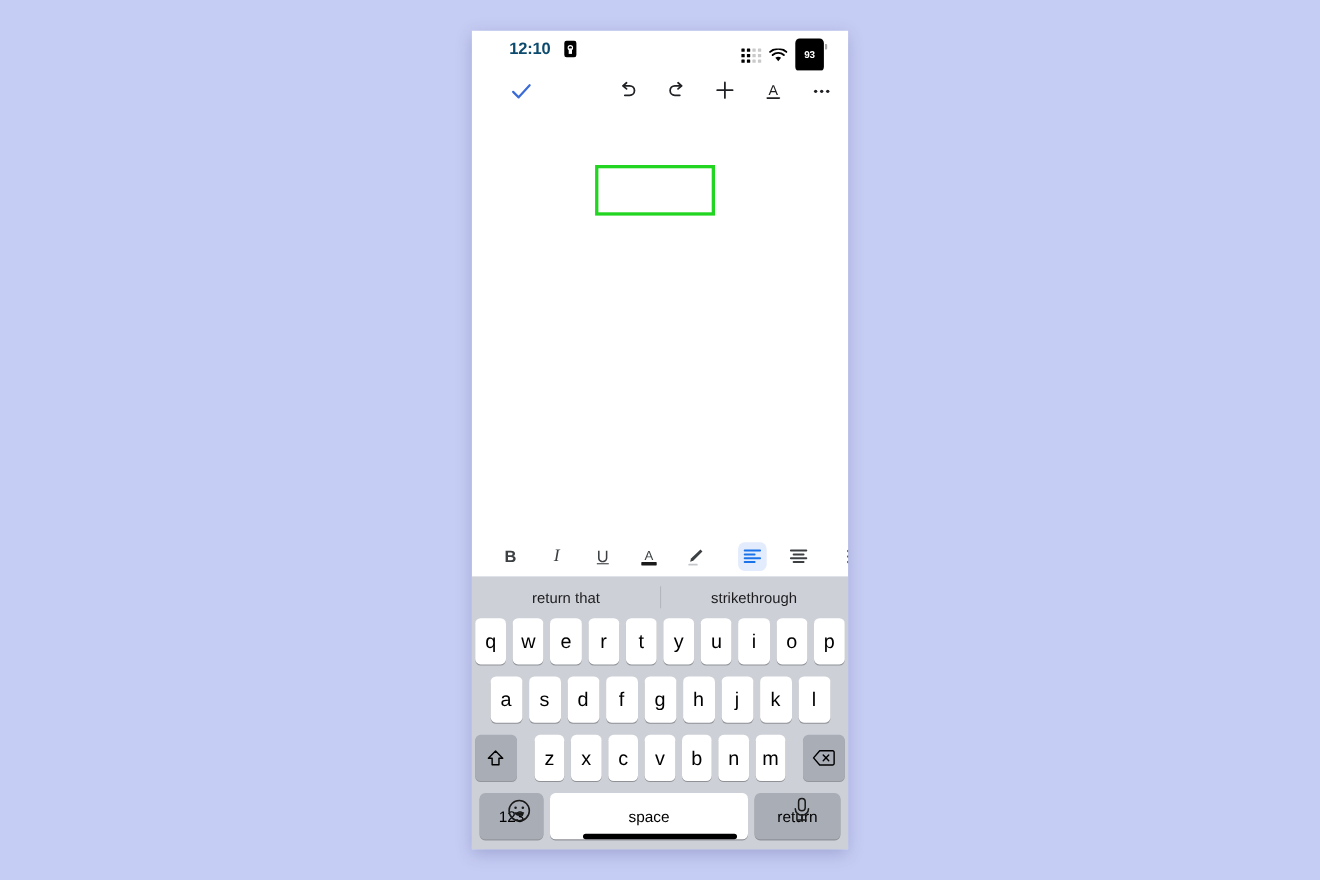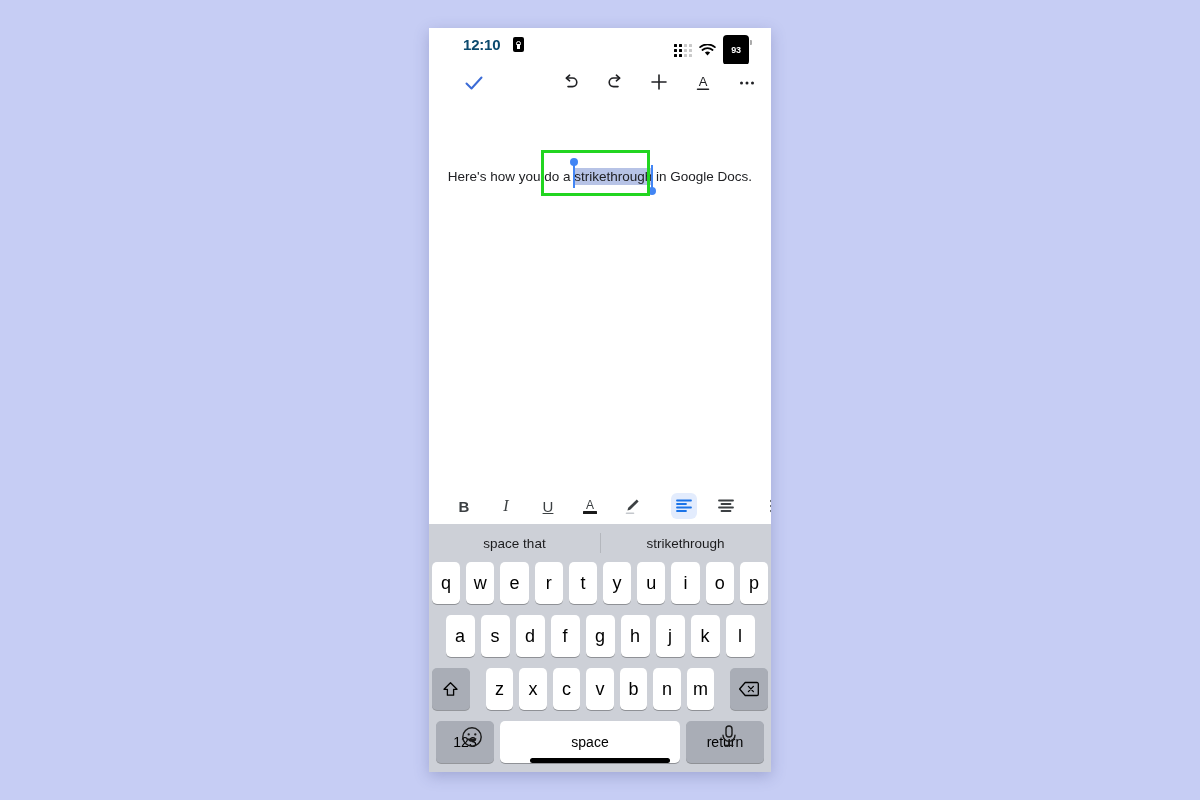--- a/index.html
+++ b/index.html
@@ -290,25 +290,20 @@
       <div class="tb-ic">
         <svg width="20" height="20" viewBox="0 0 20 20">
           <circle cx="4.5" cy="11" r="1.5" fill="#202124"></circle>
           <circle cx="10" cy="11" r="1.5" fill="#202124"></circle>
           <circle cx="15.5" cy="11" r="1.5" fill="#202124"></circle>
         </svg>
       </div>
     </div>
   </div>
 
-  <div class="doc">
-    <div class="doc-line">
-      <span>Here's how you do a </span><span class="sel"><span>strikethrough</span><span class="handle start"></span><span class="handle end"></span></span><span> in Google Docs.</span>
-    </div>
-  </div>
 
 
   <div class="annot"></div>
 
   <div class="fmtbar">
     <div class="fmt wide">
       <span style="font-weight:700;font-size:15px">B</span>
     </div>
     <div class="fmt wide">
       <span style="font-style:italic;font-family:'Liberation Serif',serif;font-size:16px">I</span>
@@ -346,21 +341,21 @@
         <circle cx="2.4" cy="9" r="1.3" fill="#3c4043"></circle>
         <circle cx="2.4" cy="14" r="1.3" fill="#3c4043"></circle>
         <path d="M6 4 H16 M6 9 H16 M6 14 H16" stroke="#3c4043" stroke-width="1.6" stroke-linecap="round"></path>
       </svg>
     </div>
   </div>
 
   <div class="kb">
 
     <div class="sugg">
-      <div class="sugg-item">space that</div>
+      <div class="sugg-item">return that</div>
       <div class="sugg-sep"></div>
       <div class="sugg-item">strikethrough</div>
     </div>
 
     <div class="kbrow r1">
       <div class="key">q</div>
       <div class="key">w</div>
       <div class="key">e</div>
       <div class="key">r</div>
       <div class="key">t</div>

